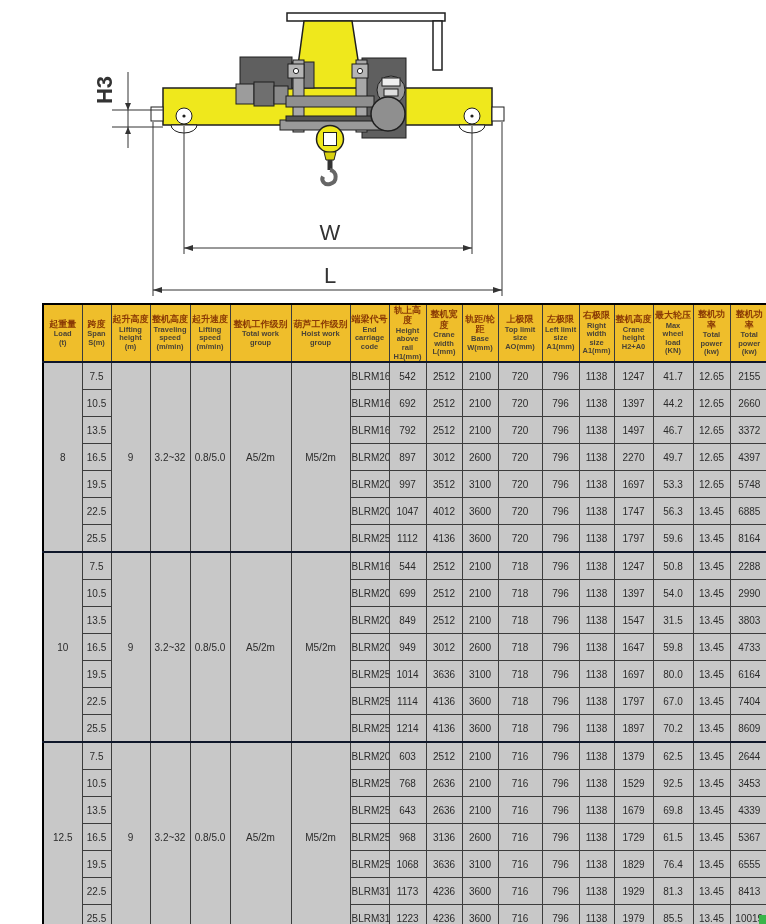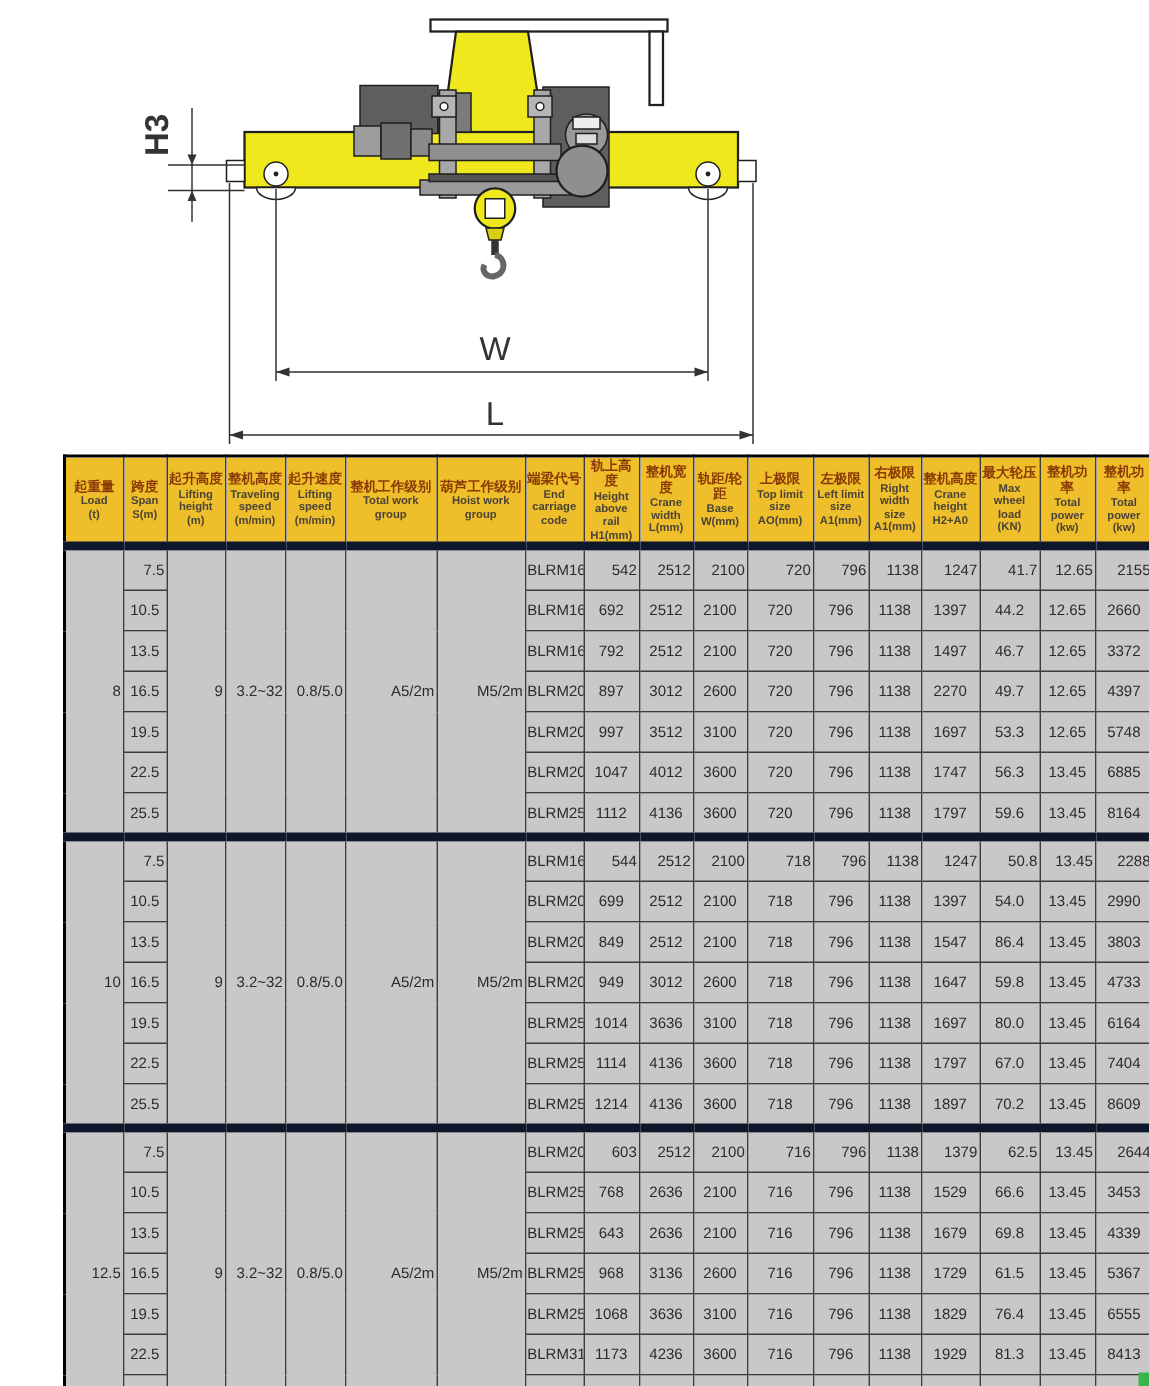--- a/index.html
+++ b/index.html
@@ -11,21 +11,21 @@
   #table-wrap{position:absolute;left:42px;top:303px;}
   table.spec{border-collapse:collapse;table-layout:fixed;width:722px;border:2px solid #000;}
   table.spec th, table.spec td{
     border:1px solid #3c3c3c;text-align:center;vertical-align:middle;padding:0 1px;
     overflow:hidden;
   }
   table.spec th{background:#EFBE2B;height:56px;}
   .hcn{color:#8a3a05;font-weight:bold;font-size:9px;line-height:1.15;}
   .hen{color:#4a4336;font-size:7.5px;line-height:1.15;white-space:pre-line;margin-top:1px;}
   table.spec td{background:#C8C8C8;font-size:10px;color:#2b2b2b;height:26px;}
-  tr.gfirst td{border-top:6px solid #0f172a;text-align:right;}
+  tr.gfirst td{border-top:2px solid #0f172a;}
   #corner-marker{position:absolute;left:759px;top:915px;width:7px;height:9px;background:#39b54a;}
   .dim{stroke:#333;stroke-width:1;fill:none;}
   .dimf{fill:#333;stroke:none;}
   .dimtext{fill:#333;font-size:22px;font-family:"Liberation Sans",sans-serif;}
 </style>
 </head>
 <body>
 
 <svg id="diagram" width="766" height="303" viewBox="0 0 766 303" xmlns="http://www.w3.org/2000/svg">
 
@@ -372,21 +372,21 @@
         <tr>
           <td>13.5</td>
           <td>BLRM20</td>
           <td>849</td>
           <td>2512</td>
           <td>2100</td>
           <td>718</td>
           <td>796</td>
           <td>1138</td>
           <td>1547</td>
-          <td>86.4</td>
+          <td>31.5</td>
           <td>13.45</td>
           <td>3803</td>
         </tr>
         <tr>
           <td>16.5</td>
           <td>BLRM20</td>
           <td>949</td>
           <td>3012</td>
           <td>2600</td>
           <td>718</td>
@@ -462,21 +462,21 @@
         <tr>
           <td>10.5</td>
           <td>BLRM25</td>
           <td>768</td>
           <td>2636</td>
           <td>2100</td>
           <td>716</td>
           <td>796</td>
           <td>1138</td>
           <td>1529</td>
-          <td>66.6</td>
+          <td>92.5</td>
           <td>13.45</td>
           <td>3453</td>
         </tr>
         <tr>
           <td>13.5</td>
           <td>BLRM25</td>
           <td>643</td>
           <td>2636</td>
           <td>2100</td>
           <td>716</td>

